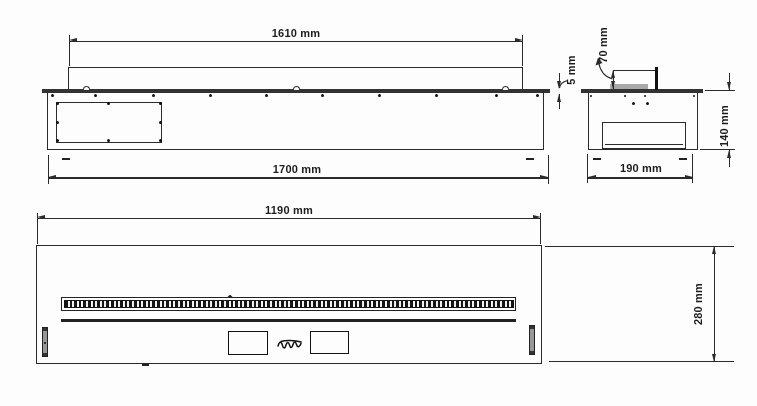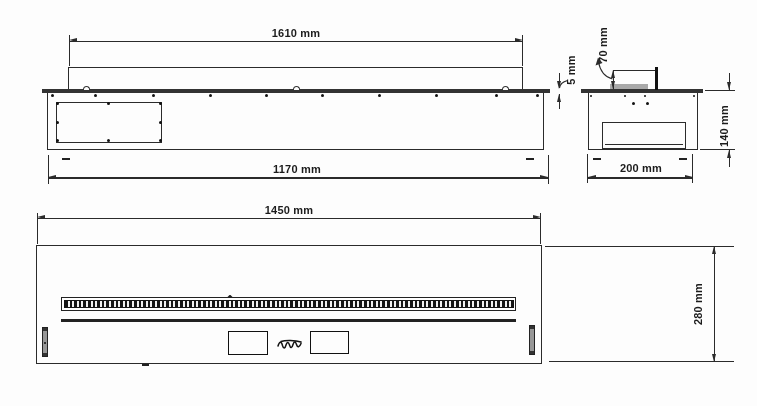--- a/index.html
+++ b/index.html
@@ -81,21 +81,21 @@
   <div class="lh" style="left:69px;top:40.6px;width:454px;"></div>
   <div class="ah l" style="left:69px;top:38.2px;"></div>
   <div class="ah r" style="left:515px;top:38.2px;"></div>
   <div class="dtxt" style="left:296px;top:33px;">1610 mm</div>
 
   <div class="lv" style="left:47.5px;top:155px;height:29px;"></div>
   <div class="lv" style="left:547.5px;top:155px;height:29px;"></div>
   <div class="lh" style="left:48px;top:177.4px;width:500px;"></div>
   <div class="ah l" style="left:48px;top:175px;"></div>
   <div class="ah r" style="left:540px;top:175px;"></div>
-  <div class="dtxt" style="left:297px;top:169px;">1170 mm</div>
+  <div class="dtxt" style="left:297px;top:169px;">1700 mm</div>
 
   <div class="rect" style="left:587.5px;top:92px;width:110px;height:58px;background:#fdfdfd;"></div>
   <div class="bar" style="left:581px;top:89px;width:122px;height:4px;"></div>
   <div style="position:absolute;left:610px;top:84px;width:38px;height:5px;background:#a9a9a9;"></div>
   <div class="lh" style="left:613px;top:69.6px;width:42px;"></div>
   <div style="position:absolute;left:654.5px;top:66.5px;width:3.5px;height:23px;background:#111;"></div>
   <div class="rect" style="left:602px;top:122px;width:83.5px;height:26.5px;"></div>
   <div class="lh" style="left:605px;top:143.6px;width:78px;"></div>
 
   <div class="dot sm" style="left:589.8px;top:94.8px;"></div>
@@ -125,21 +125,21 @@
   <div class="ah d" style="left:726.5px;top:82px;"></div>
   <div class="lv" style="left:728.5px;top:149.5px;height:17px;"></div>
   <div class="ah u" style="left:726.5px;top:149.5px;"></div>
   <div class="dtxt rot" style="left:724px;top:126px;">140 mm</div>
 
   <div class="lv" style="left:587px;top:154px;height:29px;"></div>
   <div class="lv" style="left:691.5px;top:154px;height:29px;"></div>
   <div class="lh" style="left:587.5px;top:177.4px;width:105px;"></div>
   <div class="ah l" style="left:587.5px;top:175px;"></div>
   <div class="ah r" style="left:684.5px;top:175px;"></div>
-  <div class="dtxt" style="left:641px;top:168px;">200 mm</div>
+  <div class="dtxt" style="left:641px;top:168px;">190 mm</div>
 
   <div class="rect" style="left:36px;top:245px;width:505.5px;height:118.5px;border-width:1.6px;background:#fdfdfd;"></div>
 
   <div class="strip-outer"></div>
   <div class="strip-band"></div>
   <div class="strip-notch"></div>
 
   <div style="position:absolute;left:61px;top:318.5px;width:455px;height:3px;background:#222;"></div>
 
   <div class="slot" style="left:42px;top:327px;height:30px;"></div>
@@ -149,21 +149,21 @@
   <div class="rect" style="left:228px;top:331px;width:40px;height:24px;border-width:1.8px;border-color:#111;"></div>
   <div class="rect" style="left:310px;top:331px;width:39px;height:23px;border-width:1.8px;border-color:#111;"></div>
 
   <div class="dash" style="left:142px;top:364px;width:7px;height:1.5px;"></div>
 
   <div class="lv" style="left:36.5px;top:213px;height:31px;"></div>
   <div class="lv" style="left:540px;top:213px;height:31px;"></div>
   <div class="lh" style="left:37px;top:217.6px;width:504px;"></div>
   <div class="ah l" style="left:37px;top:215.2px;"></div>
   <div class="ah r" style="left:533px;top:215.2px;"></div>
-  <div class="dtxt" style="left:289px;top:210px;">1450 mm</div>
+  <div class="dtxt" style="left:289px;top:210px;">1190 mm</div>
 
   <div class="lh" style="left:545px;top:245.6px;width:189px;"></div>
   <div class="lh" style="left:549px;top:361px;width:185px;"></div>
   <div class="lv" style="left:713.5px;top:246px;height:115.5px;"></div>
   <div class="ah u" style="left:711.5px;top:246px;"></div>
   <div class="ah d" style="left:711.5px;top:353.5px;"></div>
   <div class="dtxt rot" style="left:698px;top:304px;">280 mm</div>
 
   <svg class="overlay" width="757" height="406" viewBox="0 0 757 406">
     <path d="M612.5 79 Q601 76 598.5 62" stroke="#2b2b2b" stroke-width="1.2" fill="none"></path>

